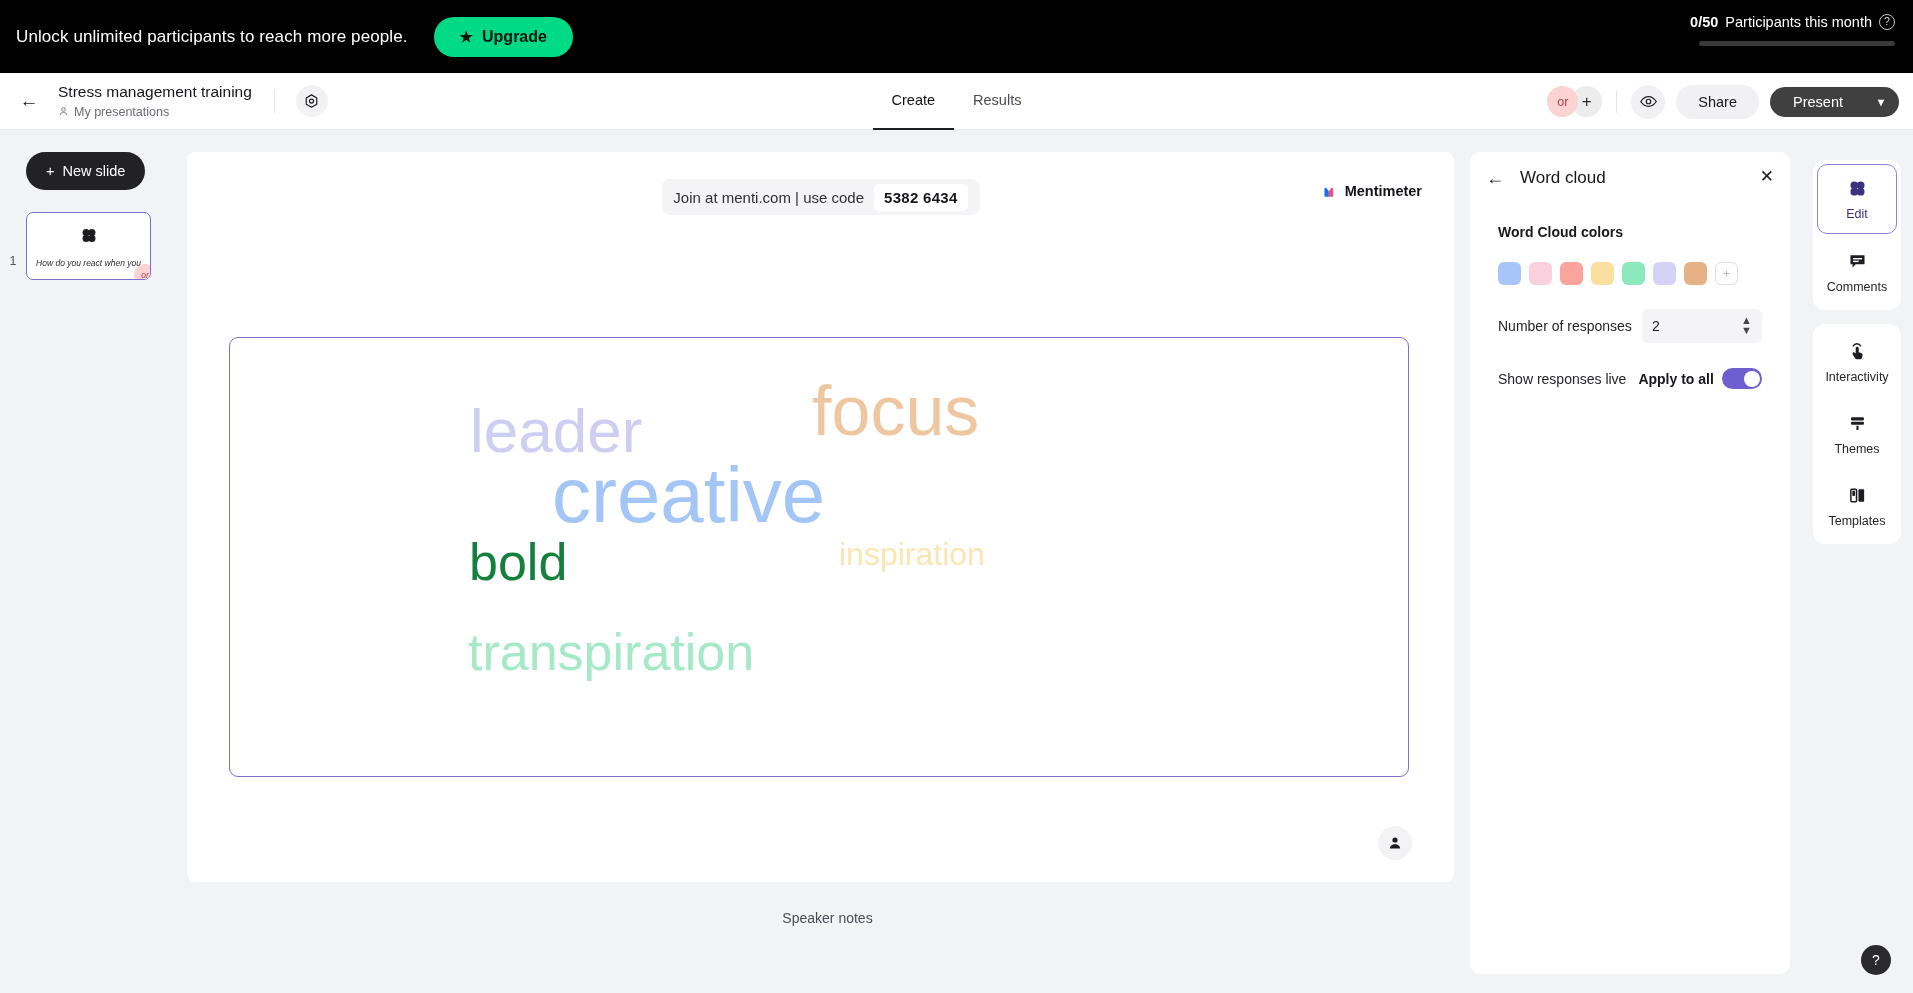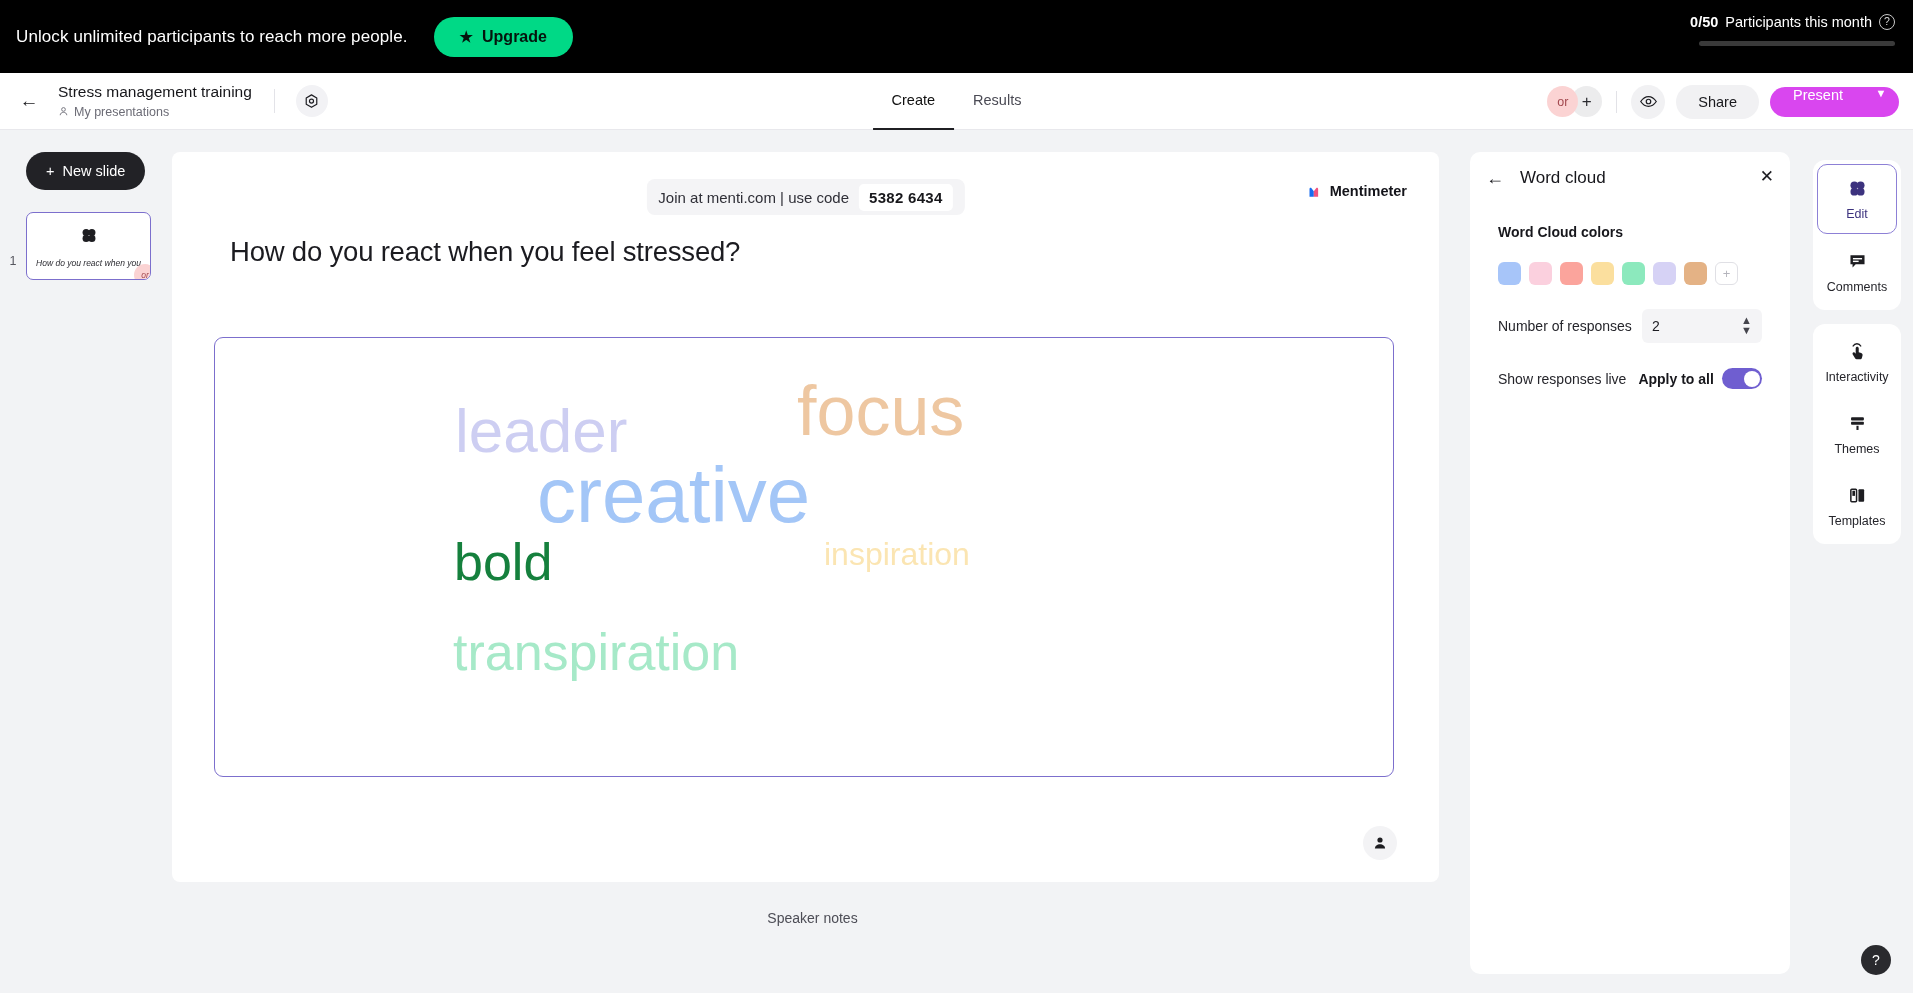--- a/index.html
+++ b/index.html
@@ -111,22 +111,22 @@
   .eye-btn {
     width: 34px; height: 34px; border-radius: 50%; background: #f1f1f3;
     display: flex; align-items: center; justify-content: center; cursor: pointer;
   }
   .share-btn {
     height: 34px; padding: 0 22px; margin-left: 11px;
     background: #f1f1f3; border: none; border-radius: 999px;
     font-family: inherit; font-size: 14.5px; color: #1a1a1e; cursor: pointer;
   }
   .present-wrap {
-    display: flex; align-items: flex-start; margin-left: 11px;
-    background: #d946ef; border-radius: 999px; height: 30px; cursor: pointer;
+    display: flex; align-items: center; margin-left: 11px;
+    background: #404040; border-radius: 999px; height: 30px; cursor: pointer;
   }
   .present-btn {
     background: none; border: none; color: #fff;
     font-family: inherit; font-size: 14.5px; padding: 0 19px 0 23px; cursor: pointer;
   }
   .present-sep { width: 1px; background: rgba(255,255,255,.45); margin: 8px 0; }
   .present-caret {
     display: flex; align-items: center; justify-content: center;
     width: 36px; color: #fff; font-size: 11px;
   }
@@ -164,21 +164,21 @@
   }
   .thumb-avatar {
     position: absolute; right: -6px; bottom: -7px;
     width: 22px; height: 22px; border-radius: 50%;
     background: #fbd3d3; color: #a2484e; font-size: 8.5px;
     display: flex; align-items: center; justify-content: center;
   }
 
   
   .canvas-area {
-    position: absolute; top: 130px; left: 170px;
+    position: absolute; top: 130px; left: 185px;
     width: 1285px; height: 863px; background: #f2f3f5;
   }
   .slide {
     position: absolute; top: 22px; left: 2px;
     width: 1267px; height: 730px;
     background: #fff; border-radius: 8px;
   }
   .join-pill {
     position: absolute; top: 27px; left: 50%; transform: translateX(-50%);
     background: #f4f4f6; border-radius: 8px;
@@ -392,21 +392,20 @@
       <span class="code-box">5382 6434</span>
     </div>
     <div class="menti-logo">
       <svg width="15" height="15" viewBox="0 0 16 16">
         <path d="M1.6 13.6V5.2c0-1.1 1.4-1.6 2.1-.7l2.5 3.1v6z" fill="#196cf0"></path>
         <path d="M6.2 13.6v-6l2.5-3.1c.7-.9 2.1-.4 2.1.7v8.4z" fill="#f0527f"></path>
       </svg>
       <span>Mentimeter</span>
     </div>
 
-    <div class="slide-question">How do you react when you feel stressed?</div>
 
     <div class="cloud-box">
       <div class="wordcloud" id="wordcloud">
           <span class="wc-word" style="left: 240px; top: 62px; font-size: 62px; color: rgb(205, 206, 242);">leader</span>
           <span class="wc-word" style="left: 322px; top: 118px; font-size: 78px; color: rgb(163, 198, 247);">creative</span>
           <span class="wc-word" style="left: 582px; top: 38px; font-size: 70px; color: rgb(238, 199, 161);">focus</span>
           <span class="wc-word" style="left: 239px; top: 198px; font-size: 52px; color: #15803d;">bold</span>
           <span class="wc-word" style="left: 609px; top: 200px; font-size: 32px; color: rgb(251, 229, 178);">inspiration</span>
           <span class="wc-word" style="left: 238px; top: 288px; font-size: 52px; color: rgb(166, 233, 200);">transpiration</span>
         </div>

